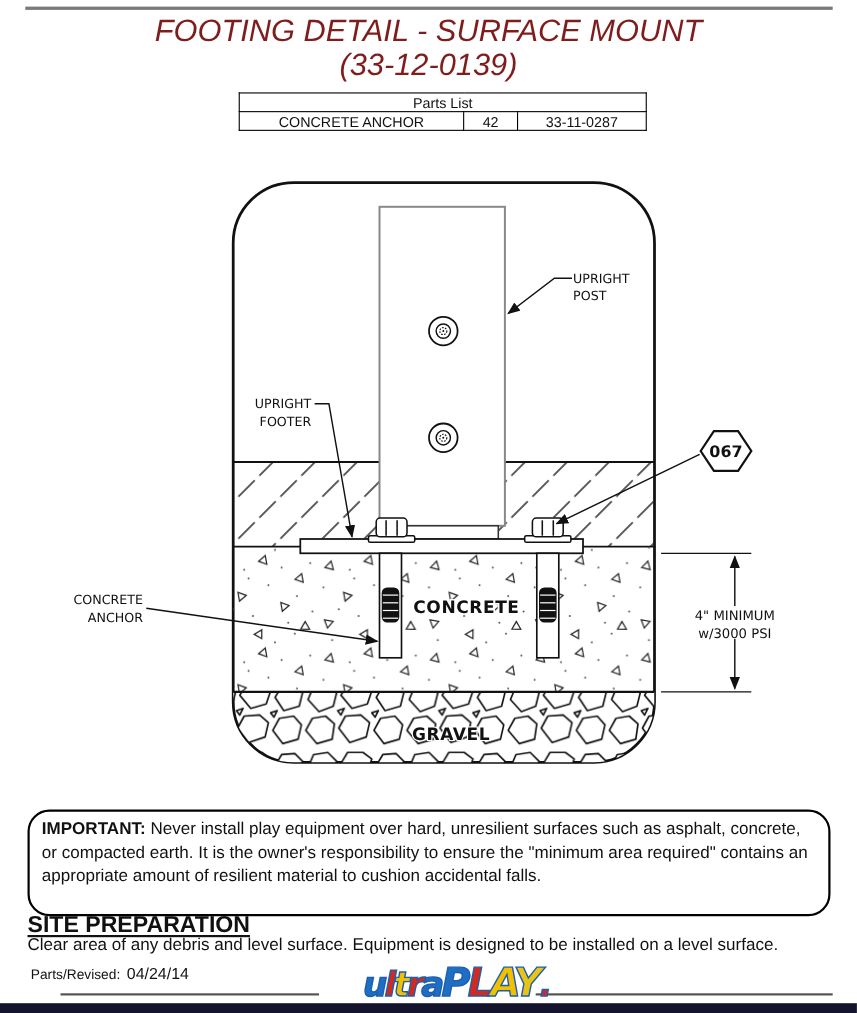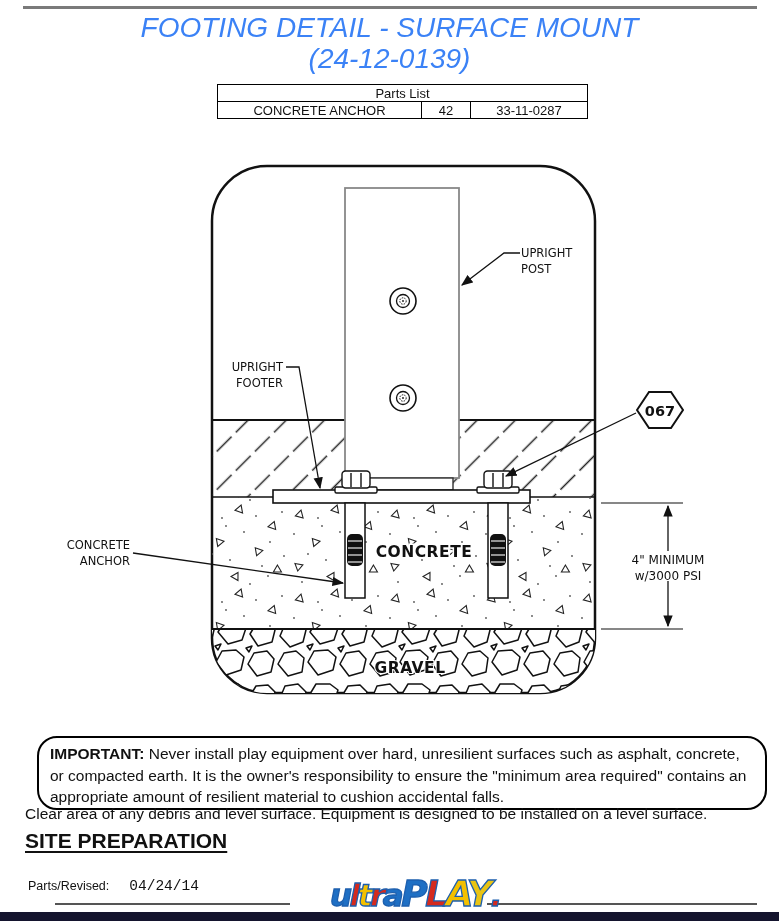--- a/index.html
+++ b/index.html
@@ -1,62 +1,62 @@
 <!DOCTYPE html>
 <html><head>
 <meta charset="utf-8">
 <style>
   html,body{margin:0;padding:0;background:#fff;}
   .page{position:relative;width:779px;height:921px;background:#fff;overflow:hidden;
         font-family:"Liberation Sans",sans-serif;color:#111;}
   .top-rule{position:absolute;left:23px;top:6px;width:734px;height:3px;background:#7a7a7a;}
   .title{position:absolute;left:0;top:12px;width:779px;text-align:center;
-         font-style:italic;font-size:28px;line-height:31px;color:#3b82f6;}
+         font-style:italic;font-size:28px;line-height:31px;color:#7f1d1d;}
   .parts-table{position:absolute;left:217px;top:84px;border-collapse:collapse;
                font-size:13px;color:#111;}
   .parts-table td{border:1.6px solid #000;padding:0 4px;height:16px;text-align:center;margin-top:28px;}
   .parts-table .desc-cell{width:195px;text-align:center;}
   .parts-table .qty-cell{width:40px;}
   .parts-table .pn-cell{width:108px;}
   .parts-table .tbl-title{text-align:center;}
   svg text{font-family:"DejaVu Sans",sans-serif;fill:#111;}
   .lbl{font-size:11.5px;}
   .lbl-big{font-size:15.5px;font-weight:bold;letter-spacing:0.5px;}
   .lbl-hex{font-size:14.5px;font-weight:bold;}
   .lbl-dim{font-size:12px;}
   .imp-box{position:absolute;left:25px;top:736px;width:730px;box-sizing:border-box;
-           border:2.5px solid #000;border-radius:20px;padding:5px 11px 0 11px;
-           font-size:15.5px;line-height:21.5px;color:#111;margin-left:12px;}
+           border:2.5px solid #000;border-radius:20px;padding:5px 11px 23px 11px;
+           font-size:15.5px;line-height:21.5px;color:#111;}
   .imp-label{font-weight:bold;}
   .siteprep-h{position:absolute;left:25px;top:829px;font-size:21px;font-weight:bold;
               text-decoration:underline;text-decoration-thickness:2px;text-underline-offset:3px;}
-  .siteprep-t{position:absolute;left:25px;top:805px;font-size:15.5px;white-space:nowrap;}
+  .siteprep-t{position:absolute;left:25px;top:851px;font-size:15.5px;white-space:nowrap;}
   .issued{position:absolute;left:28px;top:878px;font-size:12.5px;white-space:nowrap;}
-  .issued .date{font-size:14.5px;margin-left:20px;font-family:Liberation Mono, monospace;}
+  .issued .date{font-size:14.5px;margin-left:6px;}
   .foot-line{position:absolute;top:903px;height:2px;background:#555;}
   .foot-line.left{left:55px;width:235px;}
   .foot-line.right{left:487px;width:270px;}
   .logo{position:absolute;left:330px;top:872px;width:160px;text-align:center;
         white-space:nowrap;line-height:44px;letter-spacing:-2.5px;}
   .logo span{font-family:"DejaVu Sans",sans-serif;font-style:italic;font-weight:bold;
              -webkit-text-stroke:1.3px #1d5fae;}
   .logo span.lower{font-size:31px;}
   .logo span.upper{font-size:36px;}
   .bottom-bar{position:absolute;left:0;top:912px;width:779px;height:9px;background:#14142e;}
 </style>
 </head>
 <body>
 
 <div class="page">
 
   <div class="top-rule"></div>
 
   <div class="title">
     <div>FOOTING DETAIL - SURFACE MOUNT</div>
-    <div>(24-12-0139)</div>
+    <div>(33-12-0139)</div>
   </div>
 
   <table class="parts-table">
     <tbody>
       <tr>
         <td class="tbl-title" colspan="3">Parts List</td>
       </tr>
       <tr>
         <td class="desc-cell">CONCRETE ANCHOR</td>
         <td class="qty-cell">42</td>

